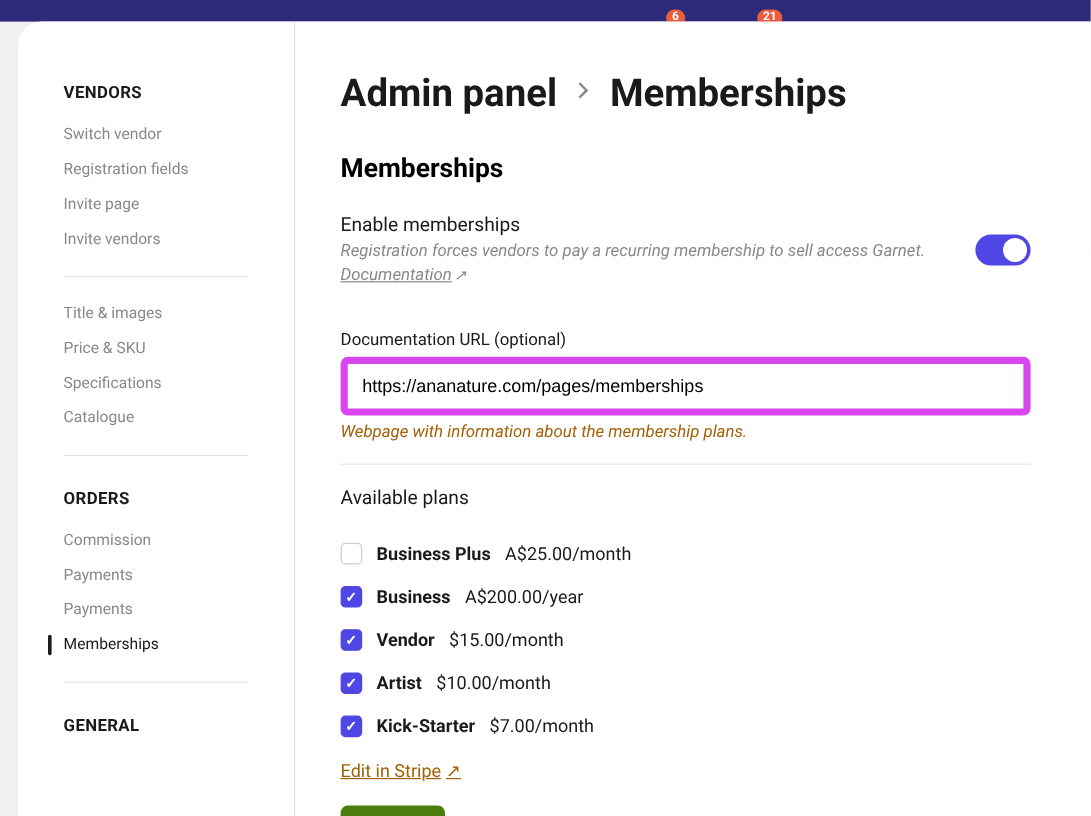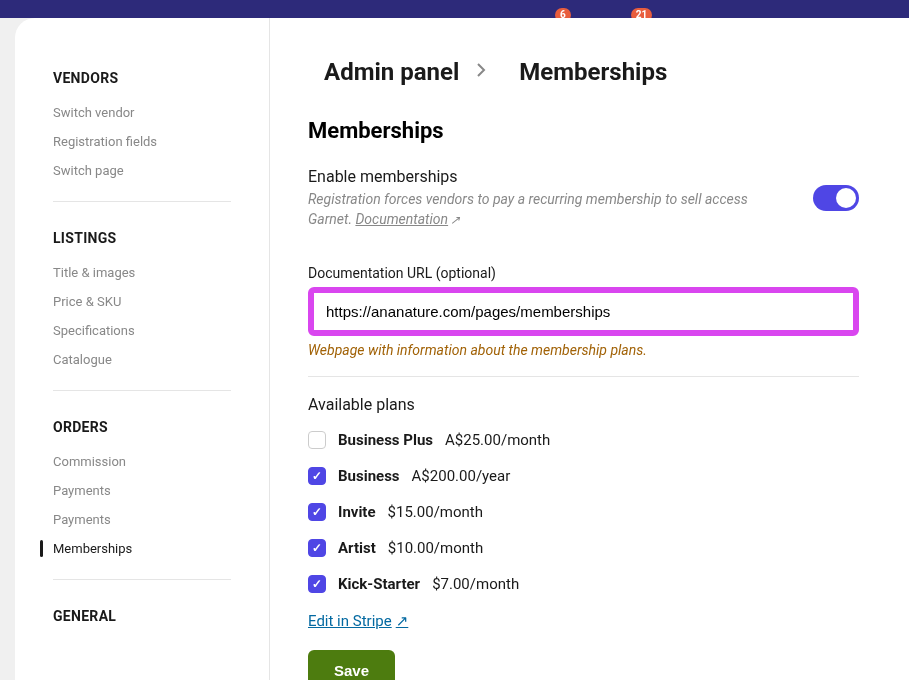--- a/index.html
+++ b/index.html
@@ -43,21 +43,21 @@
       top: 18px;
       left: 15px;
       right: 0;
       bottom: 0;
       background: white;
       border-radius: 20px 0 0 0;
       display: flex;
       overflow: hidden;
     }
     .sidebar {
-      width: 255px;
+      width: 231px;
       border-right: 1px solid #e5e5e5;
       padding: 40px 0 0 0;
       overflow-y: auto;
     }
     .sidebar-heading {
       font-size: 14px;
       font-weight: 700;
       color: #1a1a1a;
       padding: 12px 20px 12px 38px;
       letter-spacing: 0.3px;
@@ -93,24 +93,23 @@
       padding: 40px 50px 40px 38px;
       overflow-y: auto;
     }
     .breadcrumb {
       display: flex;
       align-items: center;
       gap: 16px;
       margin-bottom: 32px;
     }
     .breadcrumb-item {
-      font-size: 24px;
+      font-size: 32px;
       font-weight: 700;
       color: #1a1a1a;
-      margin-left: 16px;
     }
     .breadcrumb-chevron {
       color: #888;
     }
     .section-title {
       font-size: 22px;
       font-weight: 700;
       margin-bottom: 24px;
     }
     .setting-row {
@@ -184,21 +183,21 @@
       margin-top: 6px;
     }
     .divider {
       height: 1px;
       background: #e5e5e5;
       margin: 18px 0;
     }
     .subsection-title {
       font-size: 16px;
       color: #1a1a1a;
-      margin-bottom: 17px;
+      margin-bottom: 28px;
     }
     .plan-row {
       display: flex;
       gap: 12px;
       margin-bottom: 18px;
     }
     .checkbox {
       width: 18px;
       height: 18px;
       border-radius: 4px;
@@ -223,21 +222,21 @@
       font-size: 15px;
       font-weight: 700;
       color: #1a1a1a;
     }
     .plan-price {
       font-size: 15px;
       color: #1a1a1a;
     }
     .edit-link {
       font-size: 15px;
-      color: #0369a1;
+      color: #a16207;
       text-decoration: underline;
       cursor: pointer;
       display: inline-flex;
       align-items: flex-start;
       gap: 4px;
       margin-bottom: 20px;
     }
     .save-btn {
       background: #4d7c0f;
       color: white;
@@ -257,23 +256,23 @@
     <span class="badge">6</span>
     <span class="badge">21</span>
   </div>
 </div>
 
 <div class="main-panel">
   <div class="sidebar" id="sidebar">
       <div class="sidebar-heading">VENDORS</div>
       <div class="sidebar-item">Switch vendor</div>
       <div class="sidebar-item">Registration fields</div>
-      <div class="sidebar-item">Switch page</div>
+      <div class="sidebar-item">Invite page</div>
+      <div class="sidebar-item">Invite vendors</div>
       <div class="sidebar-divider"></div>
-      <div class="sidebar-heading">LISTINGS</div>
       <div class="sidebar-item">Title &amp; images</div>
       <div class="sidebar-item">Price &amp; SKU</div>
       <div class="sidebar-item">Specifications</div>
       <div class="sidebar-item">Catalogue</div>
       <div class="sidebar-divider"></div>
       <div class="sidebar-heading">ORDERS</div>
       <div class="sidebar-item">Commission</div>
       <div class="sidebar-item">Payments</div>
       <div class="sidebar-item">Payments</div>
       <div class="sidebar-item active">Memberships</div>
@@ -320,21 +319,21 @@
           <span class="plan-name">Business Plus</span>
           <span class="plan-price">A$25.00/month</span>
         </div>
         <div class="plan-row">
           <div class="checkbox checked"></div>
           <span class="plan-name">Business</span>
           <span class="plan-price">A$200.00/year</span>
         </div>
         <div class="plan-row">
           <div class="checkbox checked"></div>
-          <span class="plan-name">Invite</span>
+          <span class="plan-name">Vendor</span>
           <span class="plan-price">$15.00/month</span>
         </div>
         <div class="plan-row">
           <div class="checkbox checked"></div>
           <span class="plan-name">Artist</span>
           <span class="plan-price">$10.00/month</span>
         </div>
         <div class="plan-row">
           <div class="checkbox checked"></div>
           <span class="plan-name">Kick-Starter</span>

